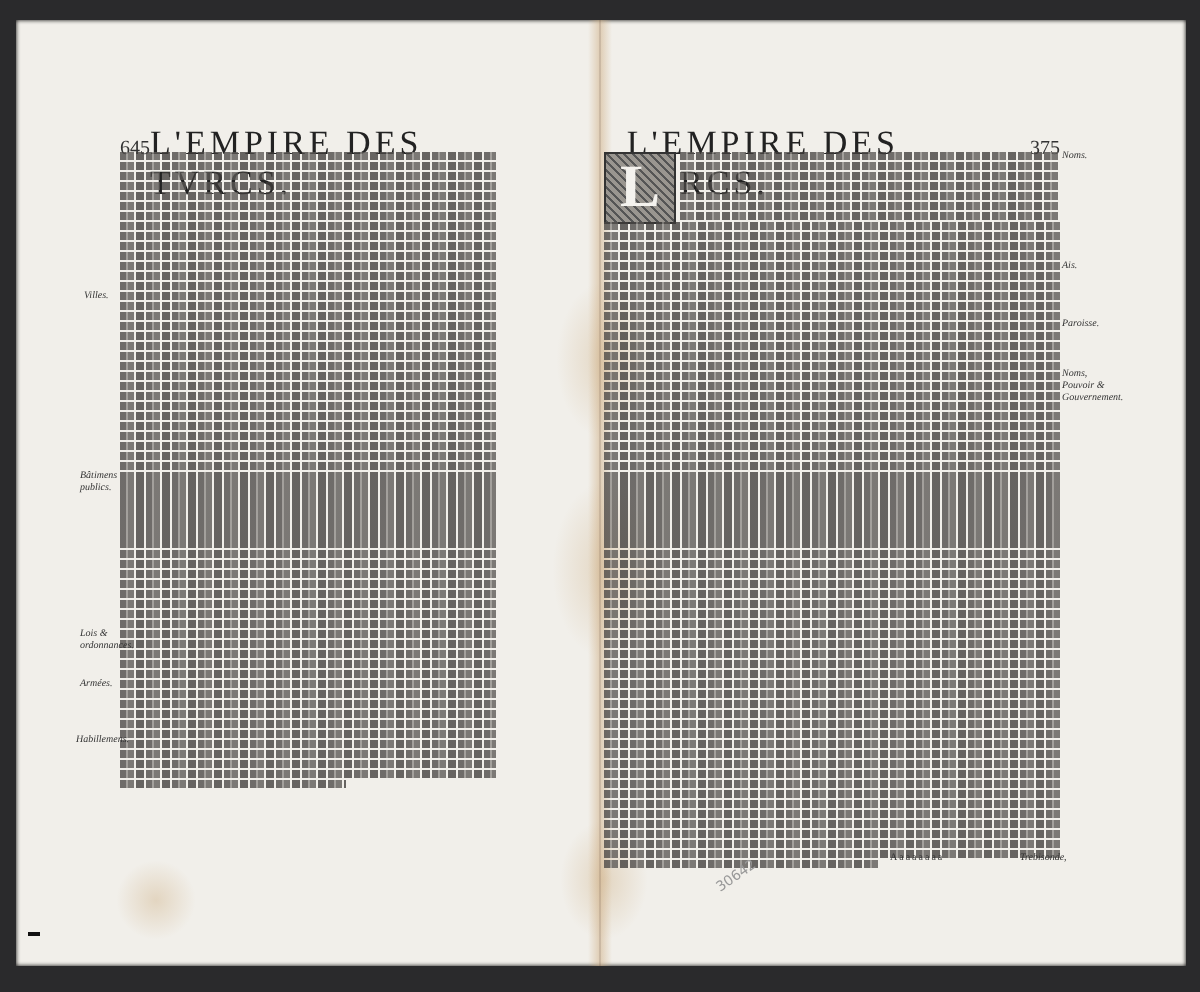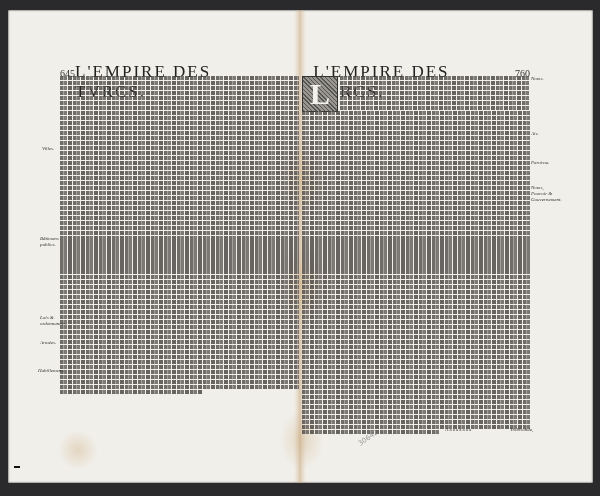--- a/index.html
+++ b/index.html
@@ -1,21 +1,21 @@
 <!DOCTYPE html>
 <html><head>
 <meta charset="utf-8">
 <style>
   html,body{margin:0;padding:0;}
   body{width:600px;height:496px;background:#2a2a2c;position:relative;overflow:hidden;font-family:"Liberation Serif","DejaVu Serif",serif;}
   .sheet{position:absolute;left:8px;top:10px;width:585px;height:473px;background:#f1efea;box-shadow:0 0 2px #000 inset;}
   .sheet::after{content:"";position:absolute;left:286px;top:0;width:12px;height:100%;background:linear-gradient(90deg,rgba(210,180,140,0) 0%,rgba(205,170,125,.45) 45%,rgba(150,120,90,.6) 50%,rgba(205,170,125,.45) 55%,rgba(210,180,140,0) 100%);}
   .stain{position:absolute;border-radius:50%;background:radial-gradient(rgba(200,165,115,.35),rgba(200,165,115,0) 70%);}
   .page{position:absolute;top:62px;}
-  .page.left{left:60px;width:239px;}
+  .page.left{left:60px;width:188px;}
   .page.right{left:366px;width:212px;}
   .head{display:flex;justify-content:space-between;align-items:baseline;height:12px;}
   .folio{font-size:10px;color:#333;}
   .title{font-size:17px;letter-spacing:2px;color:#222;}
   .body{position:relative;margin-top:2px;}
   .line{height:4.1px;margin:0 0 .9px 0;background:repeating-linear-gradient(90deg,#4a4745 0 3px,#8d8a86 3px 4px,#5a5754 4px 7px,transparent 7px 8px,#3f3c3a 8px 12px,transparent 12px 13px);opacity:.78;}
   .line.short{width:60%;}
   .drop{position:absolute;left:0;top:0;width:34px;height:34px;background:repeating-linear-gradient(45deg,#555 0 1px,#9a9690 1px 3px);border:1px solid #333;display:flex;align-items:center;justify-content:center;font-size:30px;color:#f4f2ee;font-weight:bold;}
   .indent{margin-left:38px;}
   .side{position:absolute;font-size:5px;font-style:italic;color:#333;line-height:6px;}
@@ -109,21 +109,21 @@
 <div class="side" style="left:42px;top:146px;">Villes.</div>
 <div class="side" style="left:40px;top:236px;width:18px;">Bâtimens publics.</div>
 <div class="side" style="left:40px;top:315px;width:18px;">Lois &amp; ordonnances.</div>
 <div class="side" style="left:40px;top:340px;">Armées.</div>
 <div class="side" style="left:38px;top:368px;width:18px;">Habillemens.</div>
 
 <div class="page right" style="left:302px;width:228px;">
   <div class="head">
     <span style="width:12px"></span>
     <span class="title">L'EMPIRE DES TVRCS.</span>
-    <span class="folio">760</span>
+    <span class="folio">375</span>
   </div>
   <div class="body" id="rightBody">
     <div class="drop">L</div>
   <div class="line indent"></div>
       <div class="line indent"></div>
       <div class="line indent"></div>
       <div class="line indent"></div>
       <div class="line indent"></div>
       <div class="line indent"></div>
       <div class="line indent"></div>

